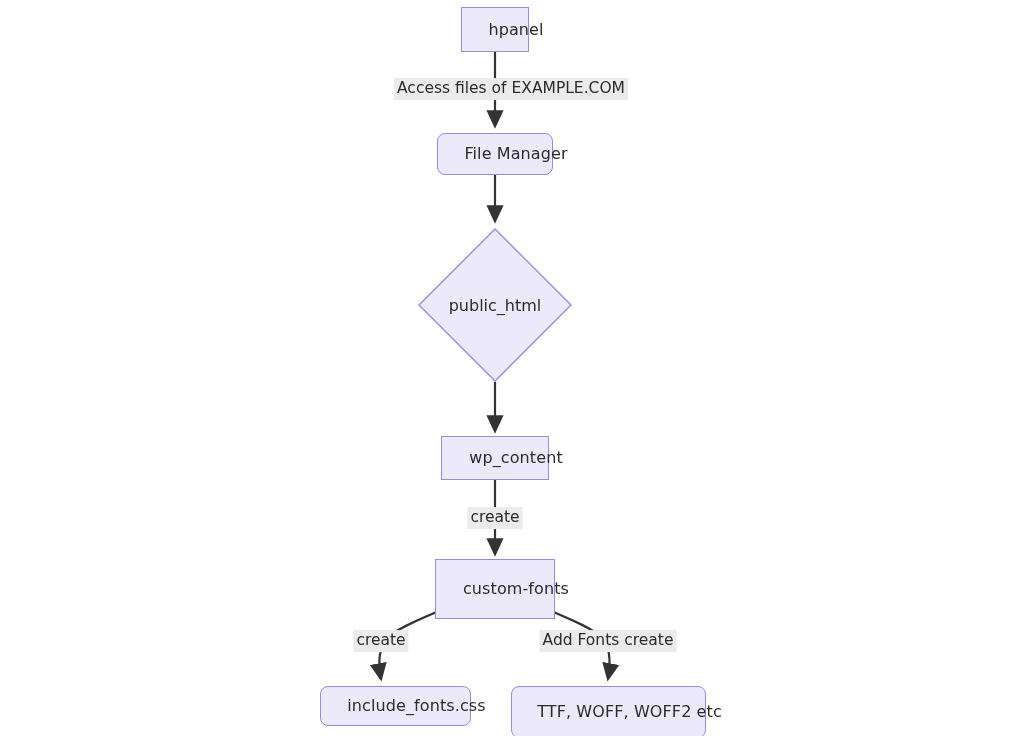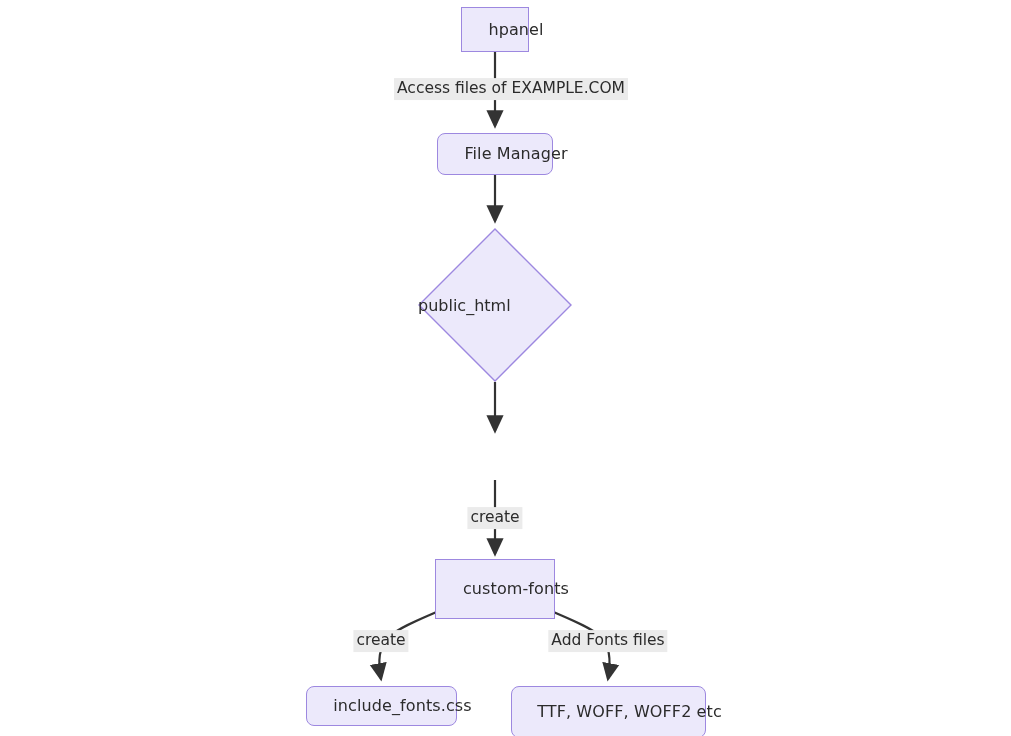--- a/index.html
+++ b/index.html
@@ -48,21 +48,21 @@
   }
   .node-label {
     display: block;
     padding: 0 2px;
   }
   
   .diamond-wrap {
     position: absolute;
     display: flex;
     align-items: center;
-    justify-content: flex-start;
+    justify-content: center;
   }
   .diamond-shape {
     position: absolute;
     left: 0;
     top: 0;
     width: 100%;
     height: 100%;
   }
   .diamond-text {
     position: relative;
@@ -116,34 +116,37 @@
     <span class="node-label">File Manager</span>
   </div>
 
   <div class="diamond-wrap" style="left:418px; top:228px; width:154px; height:154px;">
     <svg class="diamond-shape" viewBox="0 0 154 154" xmlns="http://www.w3.org/2000/svg" preserveAspectRatio="none">
       <polygon points="77,1 153,77 77,153 1,77" fill="#ece9fb" stroke="#9d88e0" stroke-width="1.4"></polygon>
     </svg>
     <span class="diamond-text">public_html</span>
   </div>
 
+  <div class="node" style="left:441px; top:436px; width:108px; height:44px;">
+    <span class="node-label">wp_content</span>
+  </div>
 
   <div class="node" style="left:435px; top:559px; width:120px; height:60px;">
     <span class="node-label">custom-fonts</span>
   </div>
 
-  <div class="node rounded" style="left:306px; top:686px; width:151px; height:40px;">
+  <div class="node rounded" style="left:320px; top:686px; width:151px; height:40px;">
     <span class="node-label">include_fonts.css</span>
   </div>
 
   <div class="node rounded" style="left:511px; top:686px; width:195px; height:52px;">
     <span class="node-label">TTF, WOFF, WOFF2 etc</span>
   </div>
 
   <div class="edge-label" style="left:495px; top:89px;margin-left:16px;">Access files of EXAMPLE.COM</div>
 
   <div class="edge-label" style="left:495px; top:518px;">create</div>
 
   <div class="edge-label" style="left:381px; top:641px;">create</div>
 
-  <div class="edge-label" style="left:608px; top:641px;">Add Fonts files</div>
+  <div class="edge-label" style="left:608px; top:641px;">Add Fonts create</div>
 
 </div>
 
 </body></html>

